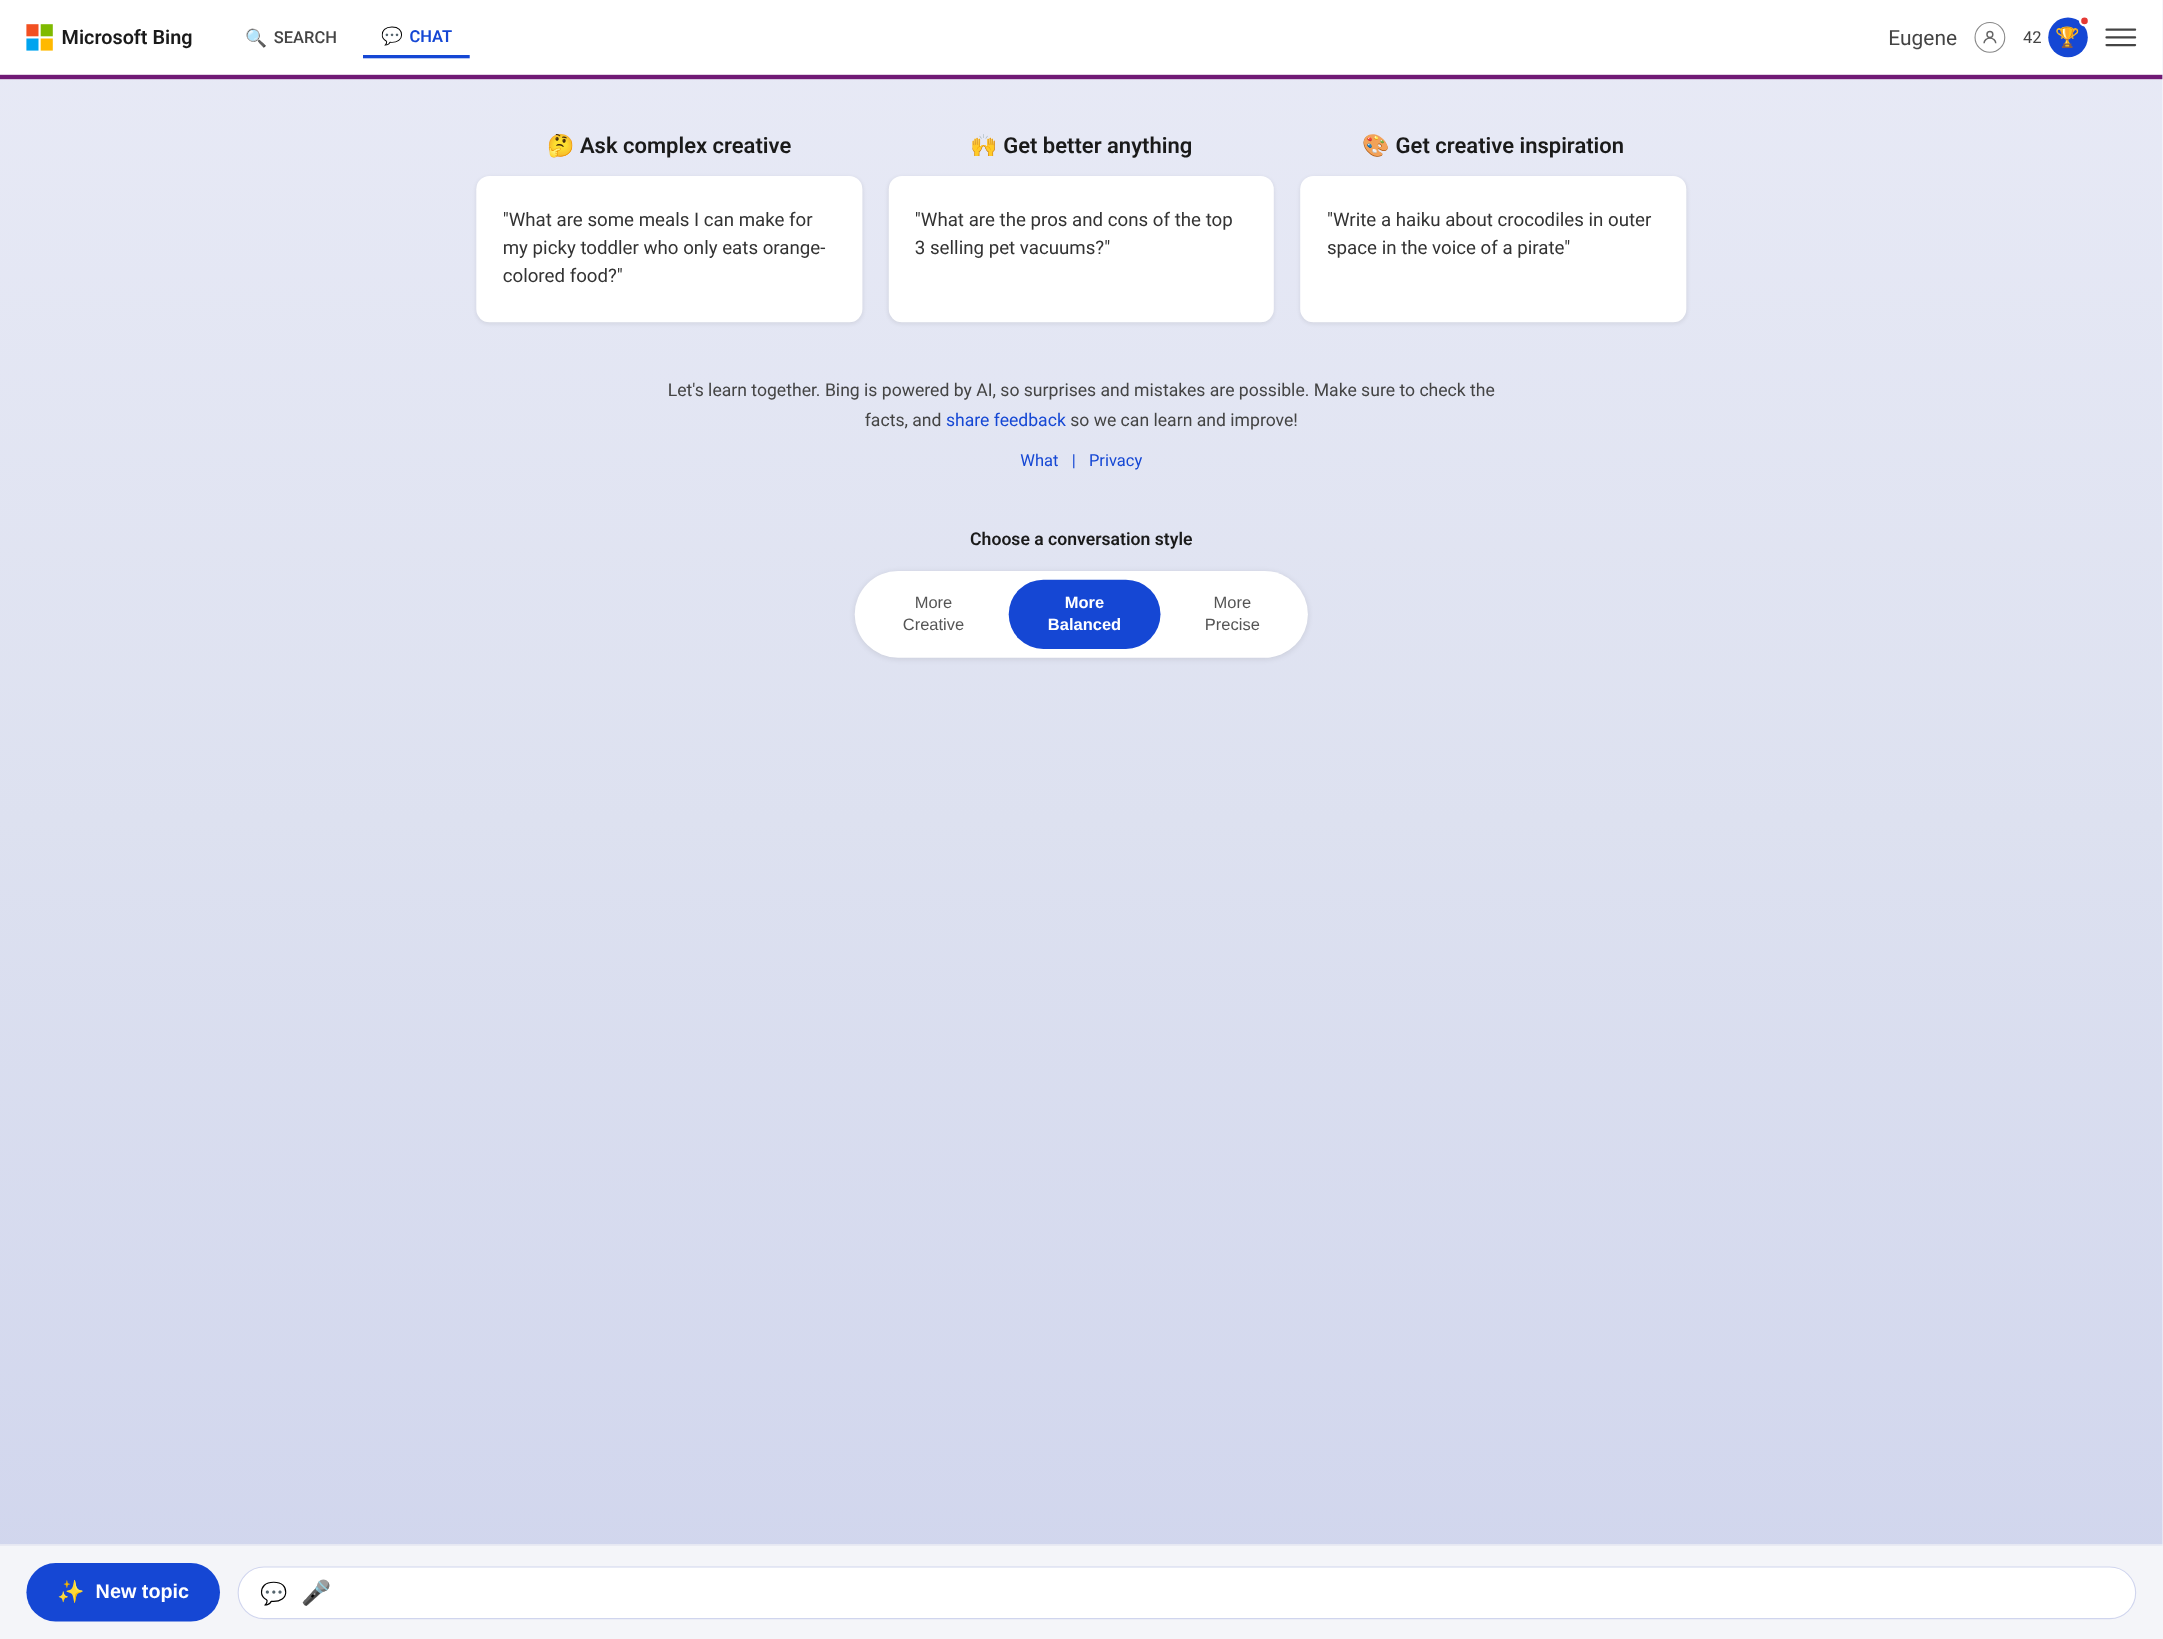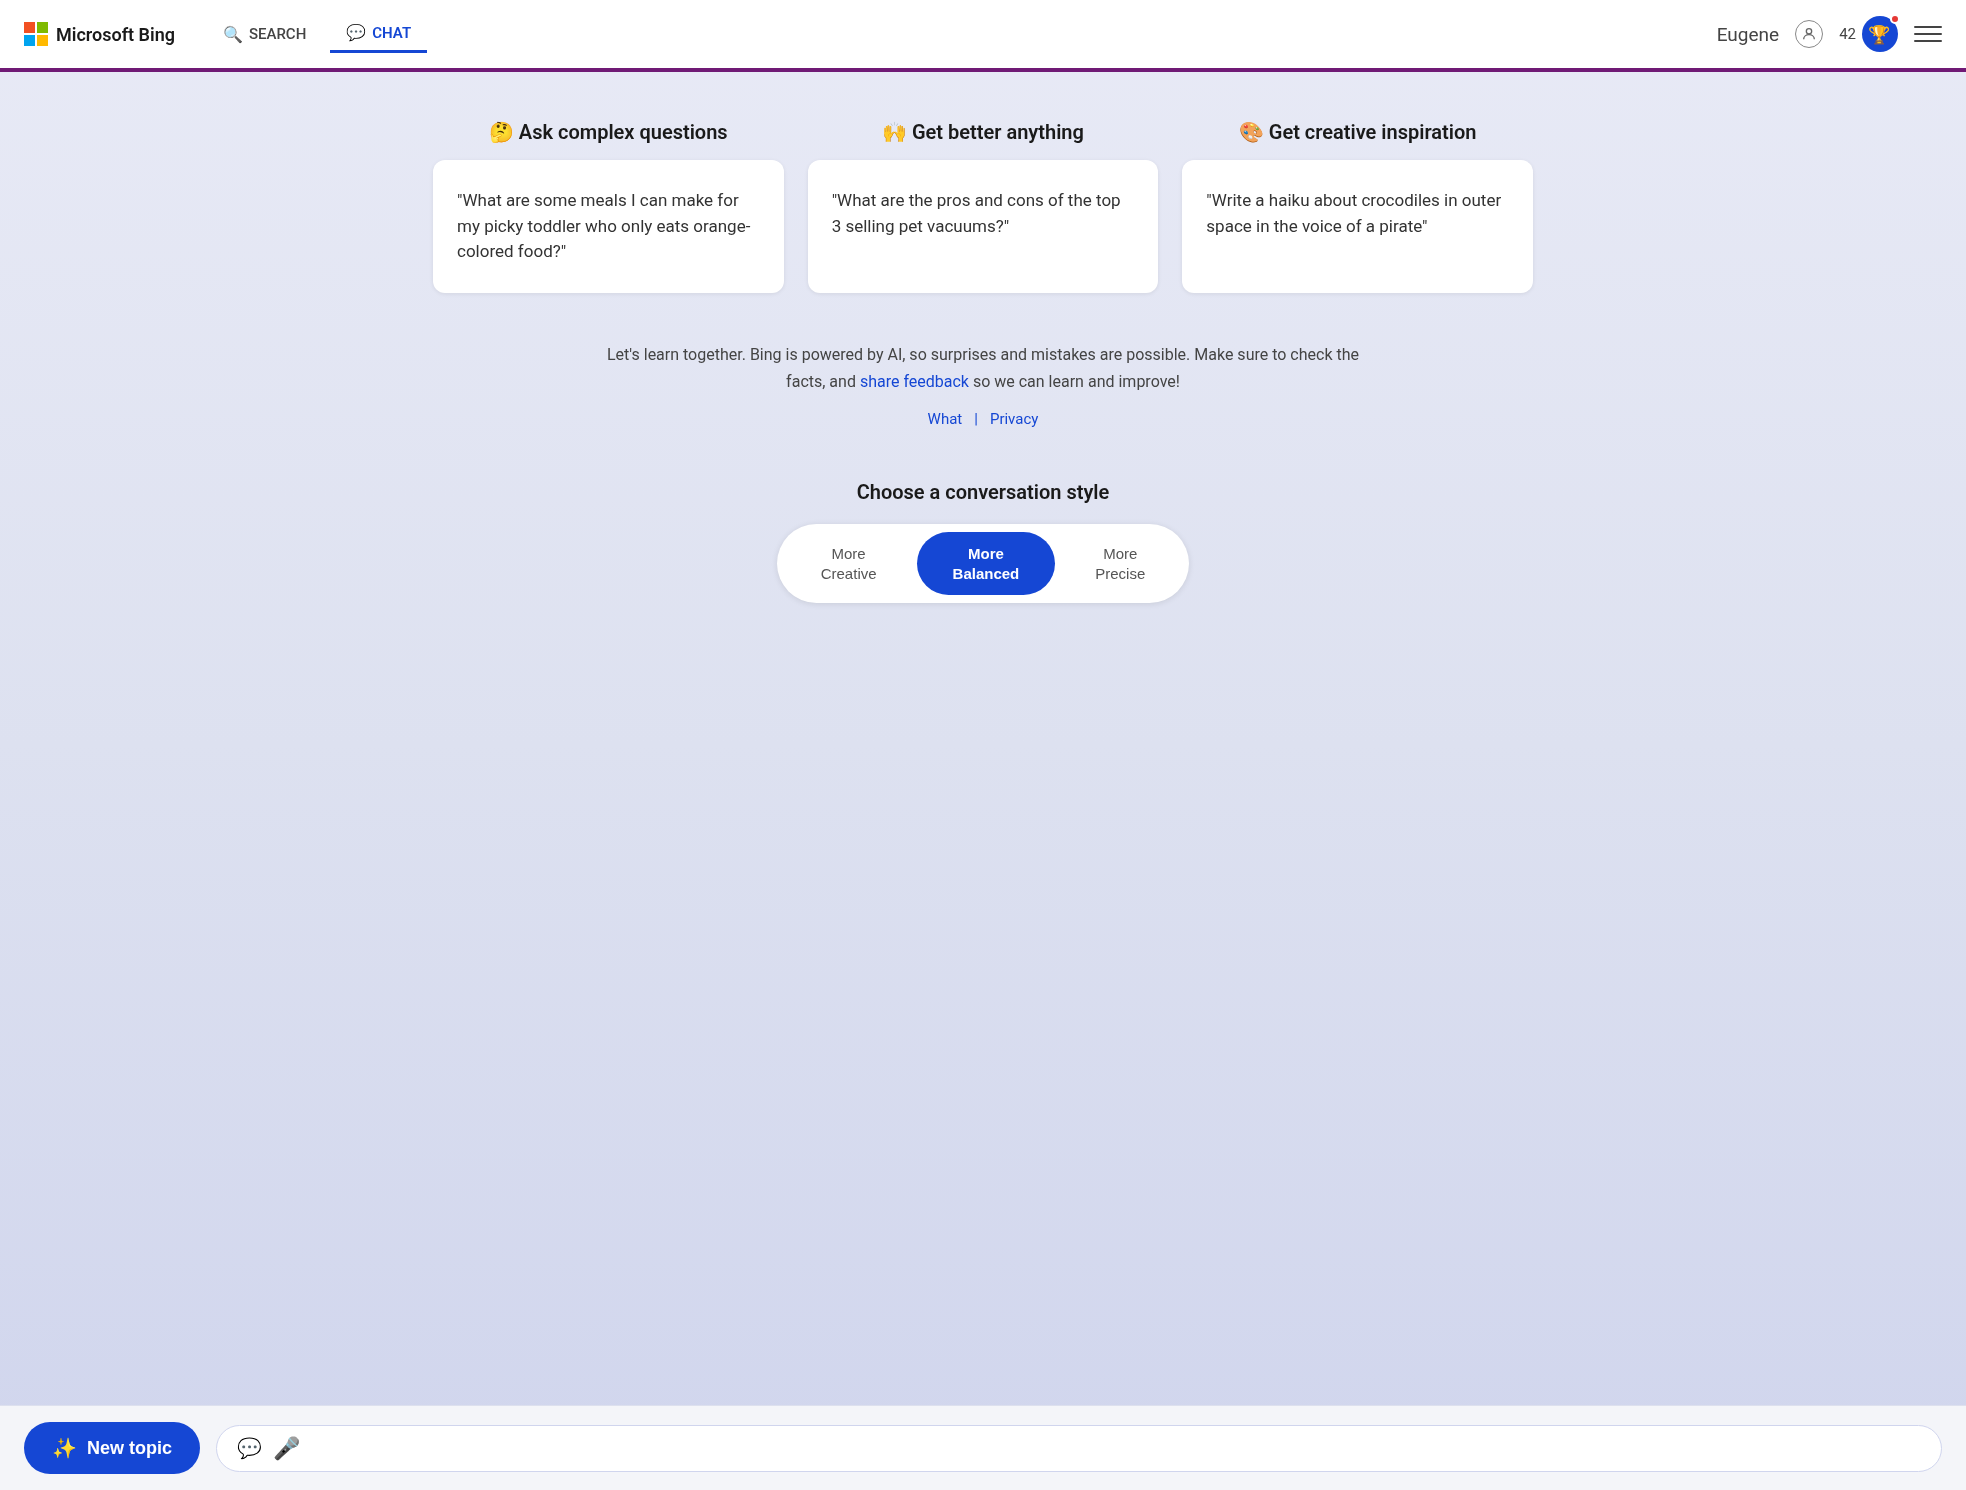--- a/index.html
+++ b/index.html
@@ -210,21 +210,21 @@
 
     
     .conv-style-section {
       margin-top: 48px;
       display: flex;
       flex-direction: column;
       align-items: center;
       gap: 20px;
     }
     .conv-style-title {
-      font-size: 20px;
+      font-size: 16px;
       font-weight: 600;
       color: #1a1a1a;
     }
     .conv-style-buttons {
       background: #fff;
       border-radius: 40px;
       padding: 8px;
       display: flex;
       gap: 4px;
       box-shadow: 0 1px 6px rgba(0,0,0,0.1);
@@ -348,21 +348,21 @@
       <span></span>
       <span></span>
     </div>
   </div>
 </header>
 
 <main class="main">
 
   <section class="feature-section">
     <div class="feature-headers">
-      <div class="feature-header">🤔 Ask complex questions</div>
+      <div class="feature-header">🤔 Ask complex creative</div>
       <div class="feature-header">🙌 Get better anything</div>
       <div class="feature-header">🎨 Get creative inspiration</div>
     </div>
     <div class="feature-cards">
       <div class="feature-card">"What are some meals I can make for my picky toddler who only eats orange-colored food?"</div>
       <div class="feature-card">"What are the pros and cons of the top 3 selling pet vacuums?"</div>
       <div class="feature-card">"Write a haiku about crocodiles in outer space in the voice of a pirate"</div>
     </div>
   </section>
 

